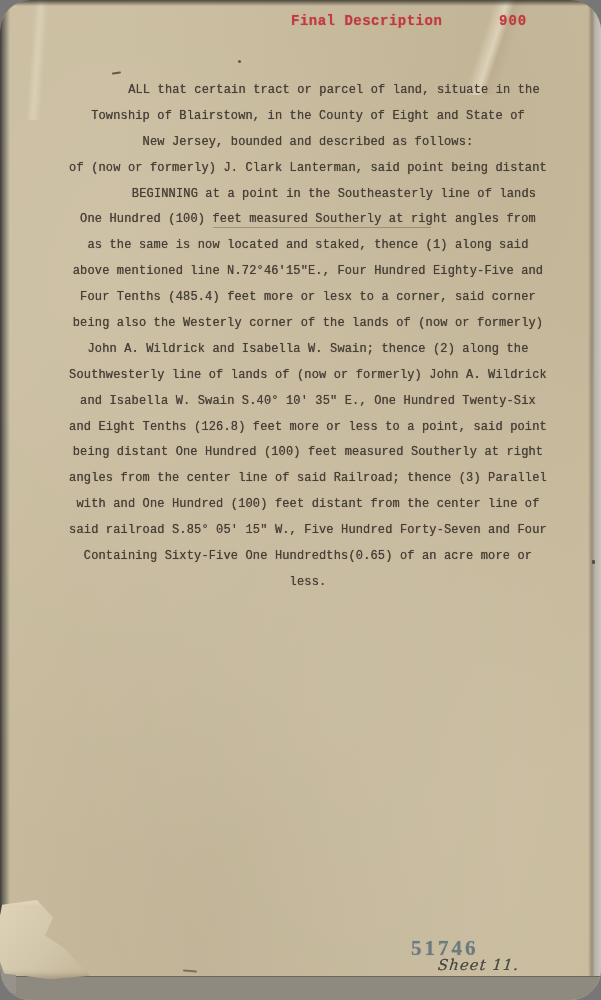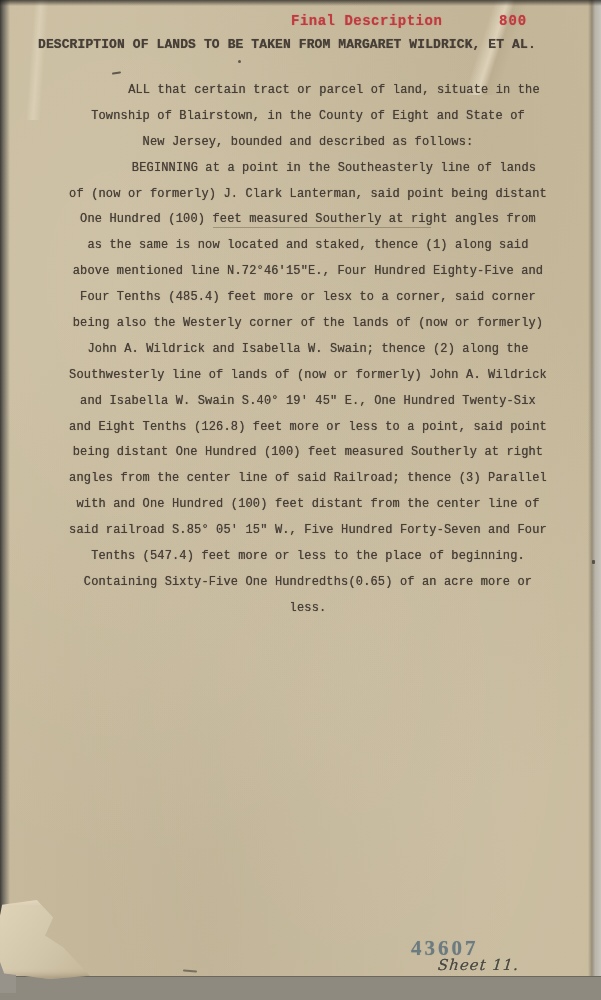--- a/index.html
+++ b/index.html
@@ -6,20 +6,21 @@
   html,body { margin:0; padding:0; background:#777; }
   .page {
     position:relative; width:601px; height:1000px; overflow:hidden;
     background:
       radial-gradient(ellipse at 20% 28%, rgba(255,248,228,0.10), transparent 60%),
       radial-gradient(ellipse at 78% 12%, rgba(120,100,70,0.09), transparent 55%),
       radial-gradient(ellipse at 60% 68%, rgba(255,250,235,0.08), transparent 60%),
       radial-gradient(ellipse at 35% 92%, rgba(110,95,70,0.10), transparent 55%),
       #c9bc9f;
     font-family:"Liberation Mono", monospace;
+    border-radius:31px;
   }
   .crease-tr {
     position:absolute; top:0; left:380px; width:230px; height:95px; z-index:1;
     background:linear-gradient(108deg, transparent 44%, rgba(242,234,212,0.55) 49%, rgba(150,130,100,0.14) 52%, transparent 57%);
   }
   .crease-l {
     position:absolute; top:0; left:24px; width:26px; height:120px; z-index:1;
     background:linear-gradient(94deg, transparent 30%, rgba(238,230,208,0.40) 50%, transparent 72%);
   }
   .edge-left { position:absolute; left:0; top:0; width:10px; height:100%; z-index:2;
@@ -68,51 +69,49 @@
   <div class="crease-tr"></div>
   <div class="crease-l"></div>
   <div class="edge-left"></div>
   <div class="edge-right"></div>
   <div class="edge-top"></div>
   <div class="edge-bottom"></div>
   <div class="tear-backing"></div>
   <div class="tear-patch"></div>
 
   <div class="txt red-label">Final Description</div>
-  <div class="txt red-number">800</div>
+  <div class="txt red-number">900</div>
 
-  <div class="txt doc-title">DESCRIPTION OF LANDS TO BE TAKEN FROM MARGARET WILDRICK, ET AL.</div>
 
   <div class="text-block">
     <div class="ln ind">ALL that certain tract or parcel of land, situate in the</div>
     <div class="ln">Township of Blairstown, in the County of Eight and State of</div>
     <div class="ln">New Jersey, bounded and described as follows:</div>
+    <div class="ln">of (now or formerly) J. Clark Lanterman, said point being distant</div>
     <div class="ln ind">BEGINNING at a point in the Southeasterly line of lands</div>
-    <div class="ln">of (now or formerly) J. Clark Lanterman, said point being distant</div>
     <div class="ln">One Hundred (100) feet measured Southerly at right angles from</div>
     <div class="ln">as the same is now located and staked, thence (1) along said</div>
     <div class="ln">above mentioned line N.72°46'15"E., Four Hundred Eighty-Five and</div>
     <div class="ln">Four Tenths (485.4) feet more or lesx to a corner, said corner</div>
     <div class="ln">being also the Westerly corner of the lands of (now or formerly)</div>
     <div class="ln">John A. Wildrick and Isabella W. Swain; thence (2) along the</div>
     <div class="ln">Southwesterly line of lands of (now or formerly) John A. Wildrick</div>
-    <div class="ln">and Isabella W. Swain S.40° 19' 45" E., One Hundred Twenty-Six</div>
+    <div class="ln">and Isabella W. Swain S.40° 10' 35" E., One Hundred Twenty-Six</div>
     <div class="ln">and Eight Tenths (126.8) feet more or less to a point, said point</div>
     <div class="ln">being distant One Hundred (100) feet measured Southerly at right</div>
     <div class="ln">angles from the center line of said Railroad; thence (3) Parallel</div>
     <div class="ln">with and One Hundred (100) feet distant from the center line of</div>
     <div class="ln">said railroad S.85° 05' 15" W., Five Hundred Forty-Seven and Four</div>
-    <div class="ln">Tenths (547.4) feet more or less to the place of beginning.</div>
     <div class="ln">Containing Sixty-Five One Hundredths(0.65) of an acre more or</div>
     <div class="ln">less.</div>
   </div>
 
   <div class="pencil-underline"></div>
 
-  <div class="txt stamp-number">43607</div>
+  <div class="txt stamp-number">51746</div>
   <div class="txt sheet-label">Sheet 11.</div>
 
   <div class="speck speck1"></div>
   <div class="speck speck2"></div>
   <div class="speck speck3"></div>
   <div class="speck speck4"></div>
 
 </div>
 
 </body></html>

